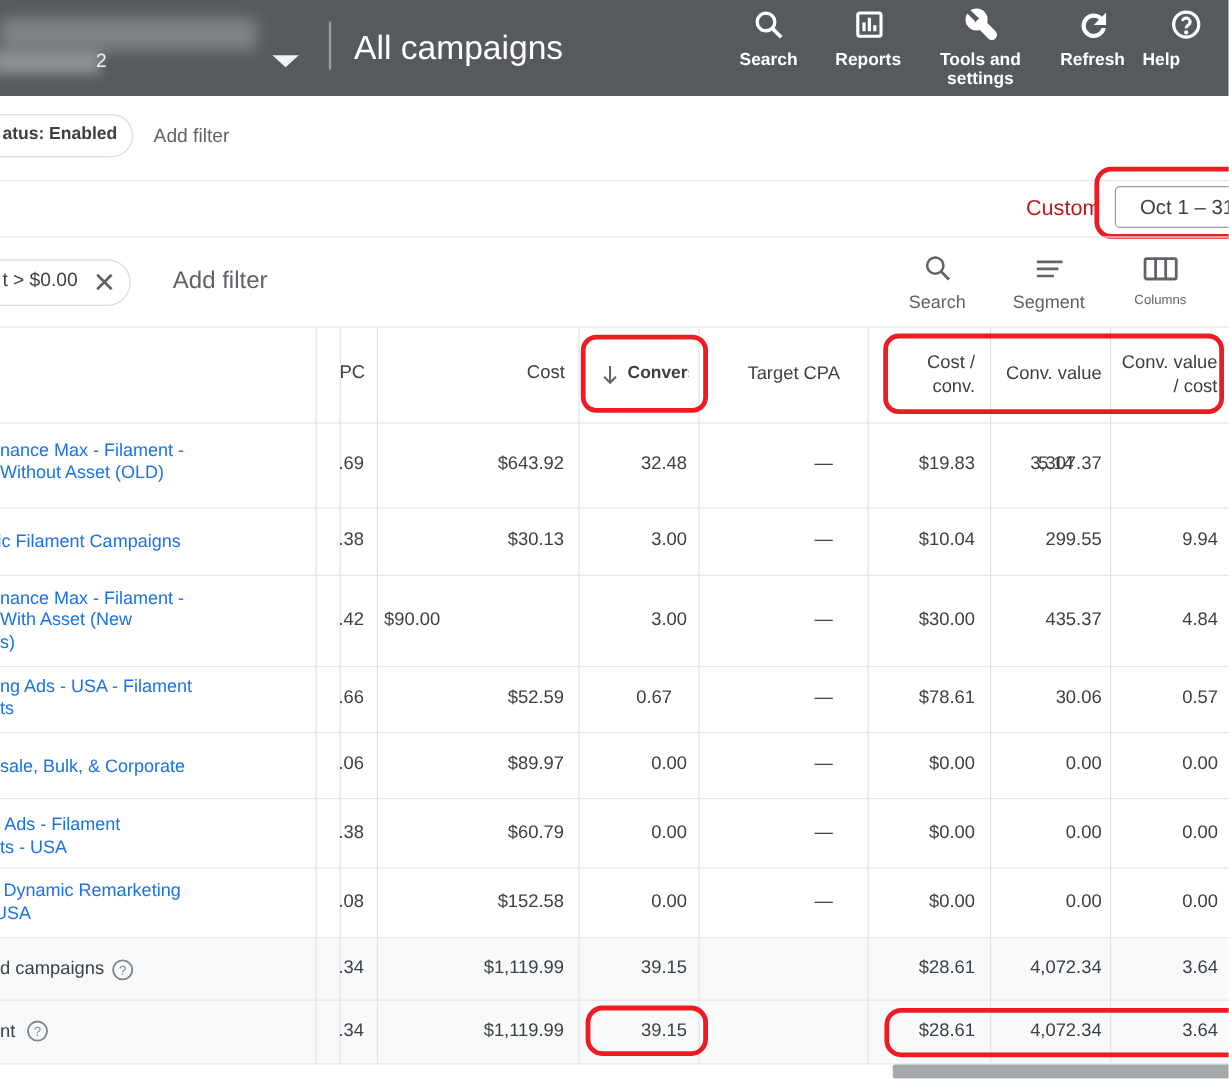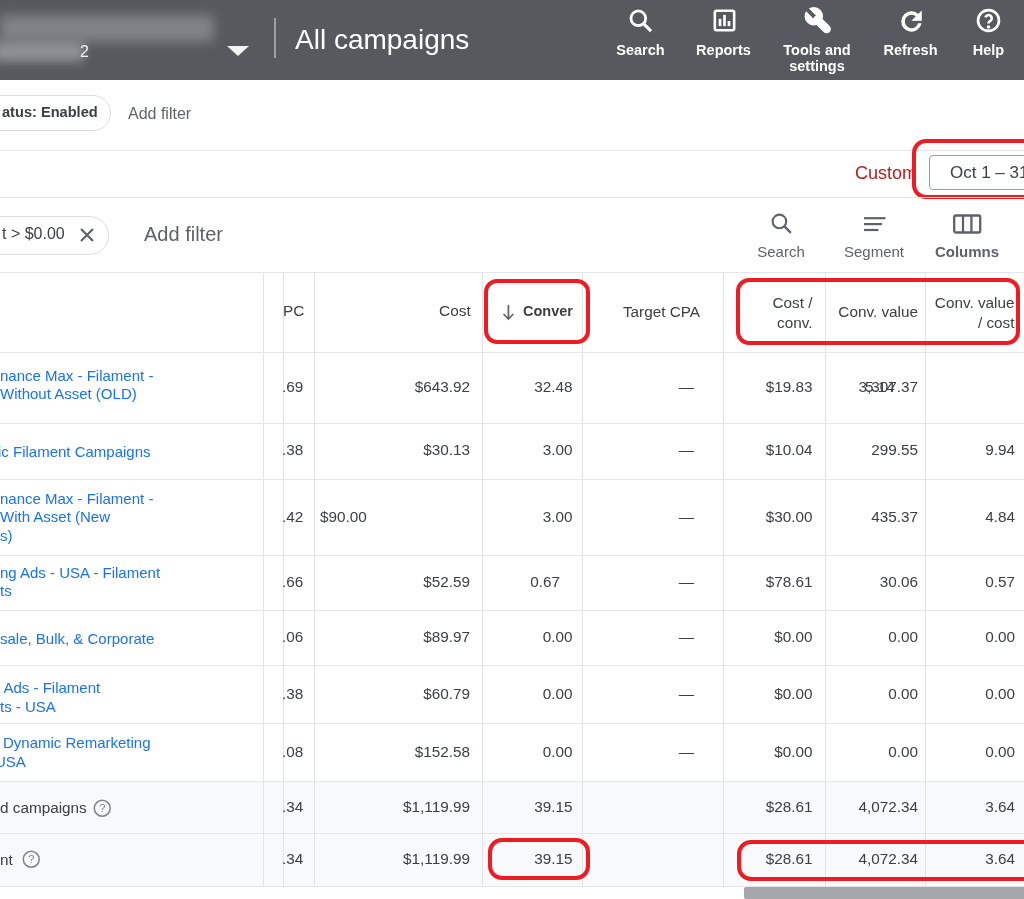--- a/index.html
+++ b/index.html
@@ -55,21 +55,21 @@
         <path d="M17.65 6.35A7.96 7.96 0 0 0 12 4a8 8 0 1 0 7.73 10h-2.08A6 6 0 1 1 12 6c1.66 0 3.14.69 4.22 1.78L13 11h7V4l-2.35 2.35z"></path>
       </svg>
   <div class="abs" style="left:0;top:42px;width:73px;text-align:center;color:#fff;font-size:14.5px;font-weight:bold;">Refresh</div>
 </div>
 <div class="abs" style="left:952px;top:0;width:73px;height:78px;">
   <svg class="abs" style="left:22.5px;top:7px;" width="27" height="27" viewBox="0 0 24 24" fill="none" stroke="#fff" stroke-width="2.4">
         <circle cx="12" cy="12" r="9.3"></circle>
         <path d="M9.2 9.2a2.9 2.9 0 1 1 4.1 3.4c-.9.5-1.3 1.1-1.3 2.1" fill="none" stroke-width="2.3"></path>
         <circle cx="12" cy="17.8" r="1.55" fill="#fff" stroke="none"></circle>
       </svg>
-  <div class="abs" style="left:0;top:42px;width:73px;text-align:center;color:#fff;font-size:14.5px;font-weight:bold;">Help</div>
+  <div class="abs" style="left:0;top:42px;width:73px;color:#fff;font-size:14.5px;font-weight:bold;">Help</div>
 </div>
 
 <div class="abs" style="left:-40px;top:95px;width:151px;height:36px;border:1.4px solid #dadce0;border-radius:18px;background:#fff;"></div>
 <div class="abs" style="left:2px;top:104px;color:#3c4043;font-size:14.6px;font-weight:bold;">atus: Enabled</div>
 <div class="abs" style="left:128px;top:105px;color:#5f6368;font-size:16px;">Add filter</div>
 
 <div class="hline" style="left:0;top:150px;width:1024px;"></div>
 
 <div class="abs" style="left:855px;top:163px;color:#b91c1c;font-size:18px;">Custom</div>
 <div class="abs" style="left:929px;top:154.5px;width:140px;height:35.5px;border:1.4px solid #9aa0a6;border-radius:4px;background:#fff;"></div>
@@ -99,21 +99,21 @@
         <line x1="2" y1="19" x2="16.4" y2="19"></line>
       </svg>
   <div style="color:#5f6368;font-size:15px;margin-top:3px;">Segment</div>
 </div>
 <div class="abs" style="left:931px;top:211px;width:72px;text-align:center;">
   <svg width="30" height="25" viewBox="0 0 30 25" fill="none" stroke="#5f6368" stroke-width="2.3">
         <rect x="2.2" y="4.5" width="26" height="17" rx="1.5"></rect>
         <line x1="11" y1="4.5" x2="11" y2="21.5"></line>
         <line x1="19.4" y1="4.5" x2="19.4" y2="21.5"></line>
       </svg>
-  <div style="color:#5f6368;font-size:15px;margin-top:3px;font-weight:bold;">Columns</div>
+  <div style="color:#5f6368;font-size:11px;margin-top:3px;">Columns</div>
 </div>
 
 <div class="abs" style="left:0;top:781px;width:1024px;height:105px;background:#f8f9fa;"></div>
 
 <div class="hline" style="left:0;top:272px;width:1024px;"></div>
 <div class="hline" style="left:0;top:352.3px;width:1024px;"></div>
 <div class="hline" style="left:0;top:422.6px;width:1024px;"></div>
 <div class="hline" style="left:0;top:478.9px;width:1024px;"></div>
 <div class="hline" style="left:0;top:555.4px;width:1024px;"></div>
 <div class="hline" style="left:0;top:609.5px;width:1024px;"></div>

